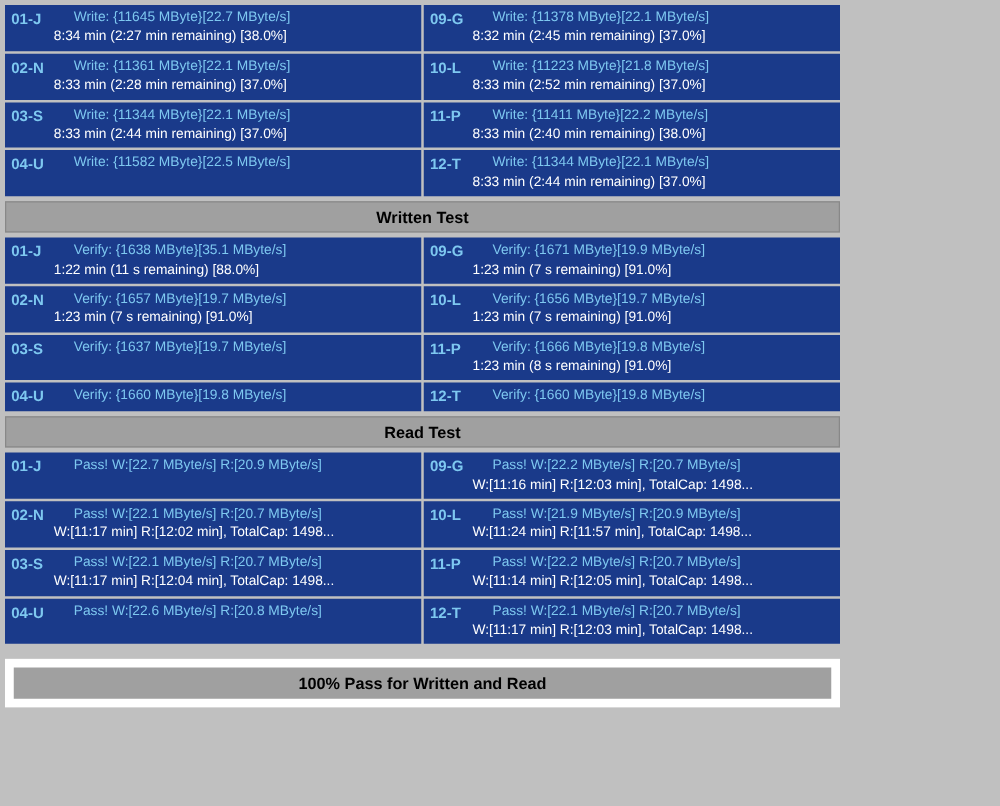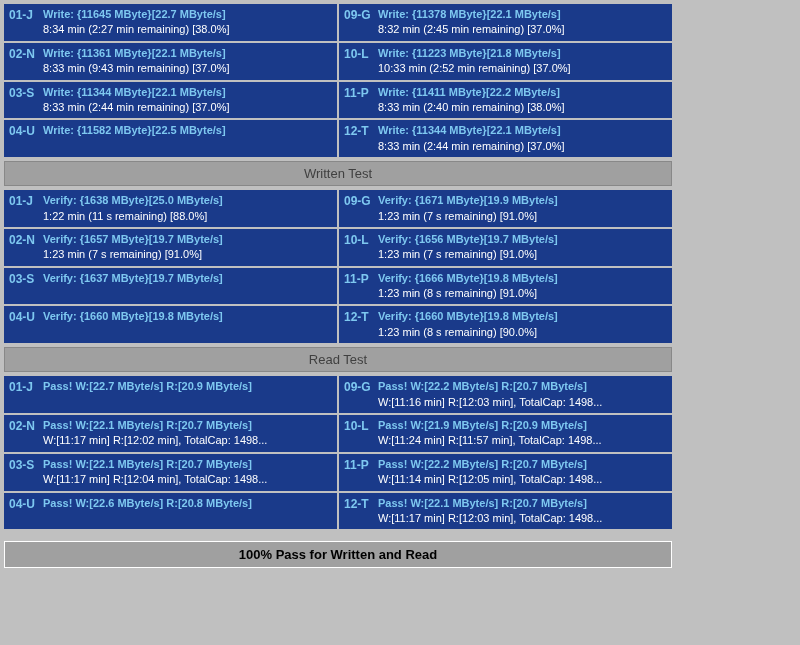--- a/index.html
+++ b/index.html
@@ -26,55 +26,56 @@
     }
     .cell {
       background: #1a3a8a;
       color: #fff;
       padding: 3px 5px;
       line-height: 1.4;
     }
     .section-header {
       text-align: center;
       background: #a0a0a0;
-      color: #404040;
-      font-weight: normal;
+      color: #000000;
+      font-weight: bold;
       font-size: 13px;
       padding: 4px 0;
       margin: 4px 0;
       border: 1px solid #888;
     }
     .footer-bar {
       text-align: center;
       background: #a0a0a0;
       color: #000;
       font-weight: bold;
       font-size: 13px;
       padding: 5px 0;
       margin-top: 12px;
-      border: 1px solid #ffffff;
+      border: 7px solid #ffffff;
     }
     .cell-inner {
       display: flex;
       align-items: flex-start;
     }
     .dev-id {
       color: #7ec8f0;
       font-weight: bold;
       font-size: 12px;
       min-width: 30px;
       margin-right: 4px;
     }
     .dev-data {
       flex: 1;
     }
     .line1 {
       color: #7ec8f0;
-      font-weight: bold;
+      font-weight: normal;
       font-size: 11px;
+      margin-left: 16px;
     }
     .line2 {
       color: #fff;
       font-size: 11px;
     }
   </style>
 </head>
 <body>
 
 <div class="main-container">
@@ -97,30 +98,30 @@
               <div class="line1">Write: {11378 MByte}[22.1 MByte/s]</div>
               <div class="line2">8:32 min (2:45 min remaining)  [37.0%]</div>
             </div>
           </div>
         </div>
         <div class="cell">
           <div class="cell-inner">
             <span class="dev-id">02-N</span>
             <div class="dev-data">
               <div class="line1">Write: {11361 MByte}[22.1 MByte/s]</div>
-              <div class="line2">8:33 min (9:43 min remaining)  [37.0%]</div>
+              <div class="line2">8:33 min (2:28 min remaining)  [37.0%]</div>
             </div>
           </div>
         </div>
         <div class="cell">
           <div class="cell-inner">
             <span class="dev-id">10-L</span>
             <div class="dev-data">
               <div class="line1">Write: {11223 MByte}[21.8 MByte/s]</div>
-              <div class="line2">10:33 min (2:52 min remaining)  [37.0%]</div>
+              <div class="line2">8:33 min (2:52 min remaining)  [37.0%]</div>
             </div>
           </div>
         </div>
         <div class="cell">
           <div class="cell-inner">
             <span class="dev-id">03-S</span>
             <div class="dev-data">
               <div class="line1">Write: {11344 MByte}[22.1 MByte/s]</div>
               <div class="line2">8:33 min (2:44 min remaining)  [37.0%]</div>
             </div>
@@ -155,21 +156,21 @@
       </div>
     <div class="section-header">Written Test</div>
   </div>
 
   <div class="section">
     <div class="grid-2col" id="verify-grid">
         <div class="cell">
           <div class="cell-inner">
             <span class="dev-id">01-J</span>
             <div class="dev-data">
-              <div class="line1">Verify: {1638 MByte}[25.0 MByte/s]</div>
+              <div class="line1">Verify: {1638 MByte}[35.1 MByte/s]</div>
               <div class="line2">1:22 min (11 s remaining)  [88.0%]</div>
             </div>
           </div>
         </div>
         <div class="cell">
           <div class="cell-inner">
             <span class="dev-id">09-G</span>
             <div class="dev-data">
               <div class="line1">Verify: {1671 MByte}[19.9 MByte/s]</div>
               <div class="line2">1:23 min (7 s remaining)  [91.0%]</div>
@@ -217,21 +218,20 @@
             <div class="dev-data">
               <div class="line1">Verify: {1660 MByte}[19.8 MByte/s]</div>
             </div>
           </div>
         </div>
         <div class="cell">
           <div class="cell-inner">
             <span class="dev-id">12-T</span>
             <div class="dev-data">
               <div class="line1">Verify: {1660 MByte}[19.8 MByte/s]</div>
-              <div class="line2">1:23 min (8 s remaining)  [90.0%]</div>
             </div>
           </div>
         </div>
       </div>
     <div class="section-header">Read Test</div>
   </div>
 
   <div class="section">
     <div class="grid-2col" id="pass-grid">
         <div class="cell">

